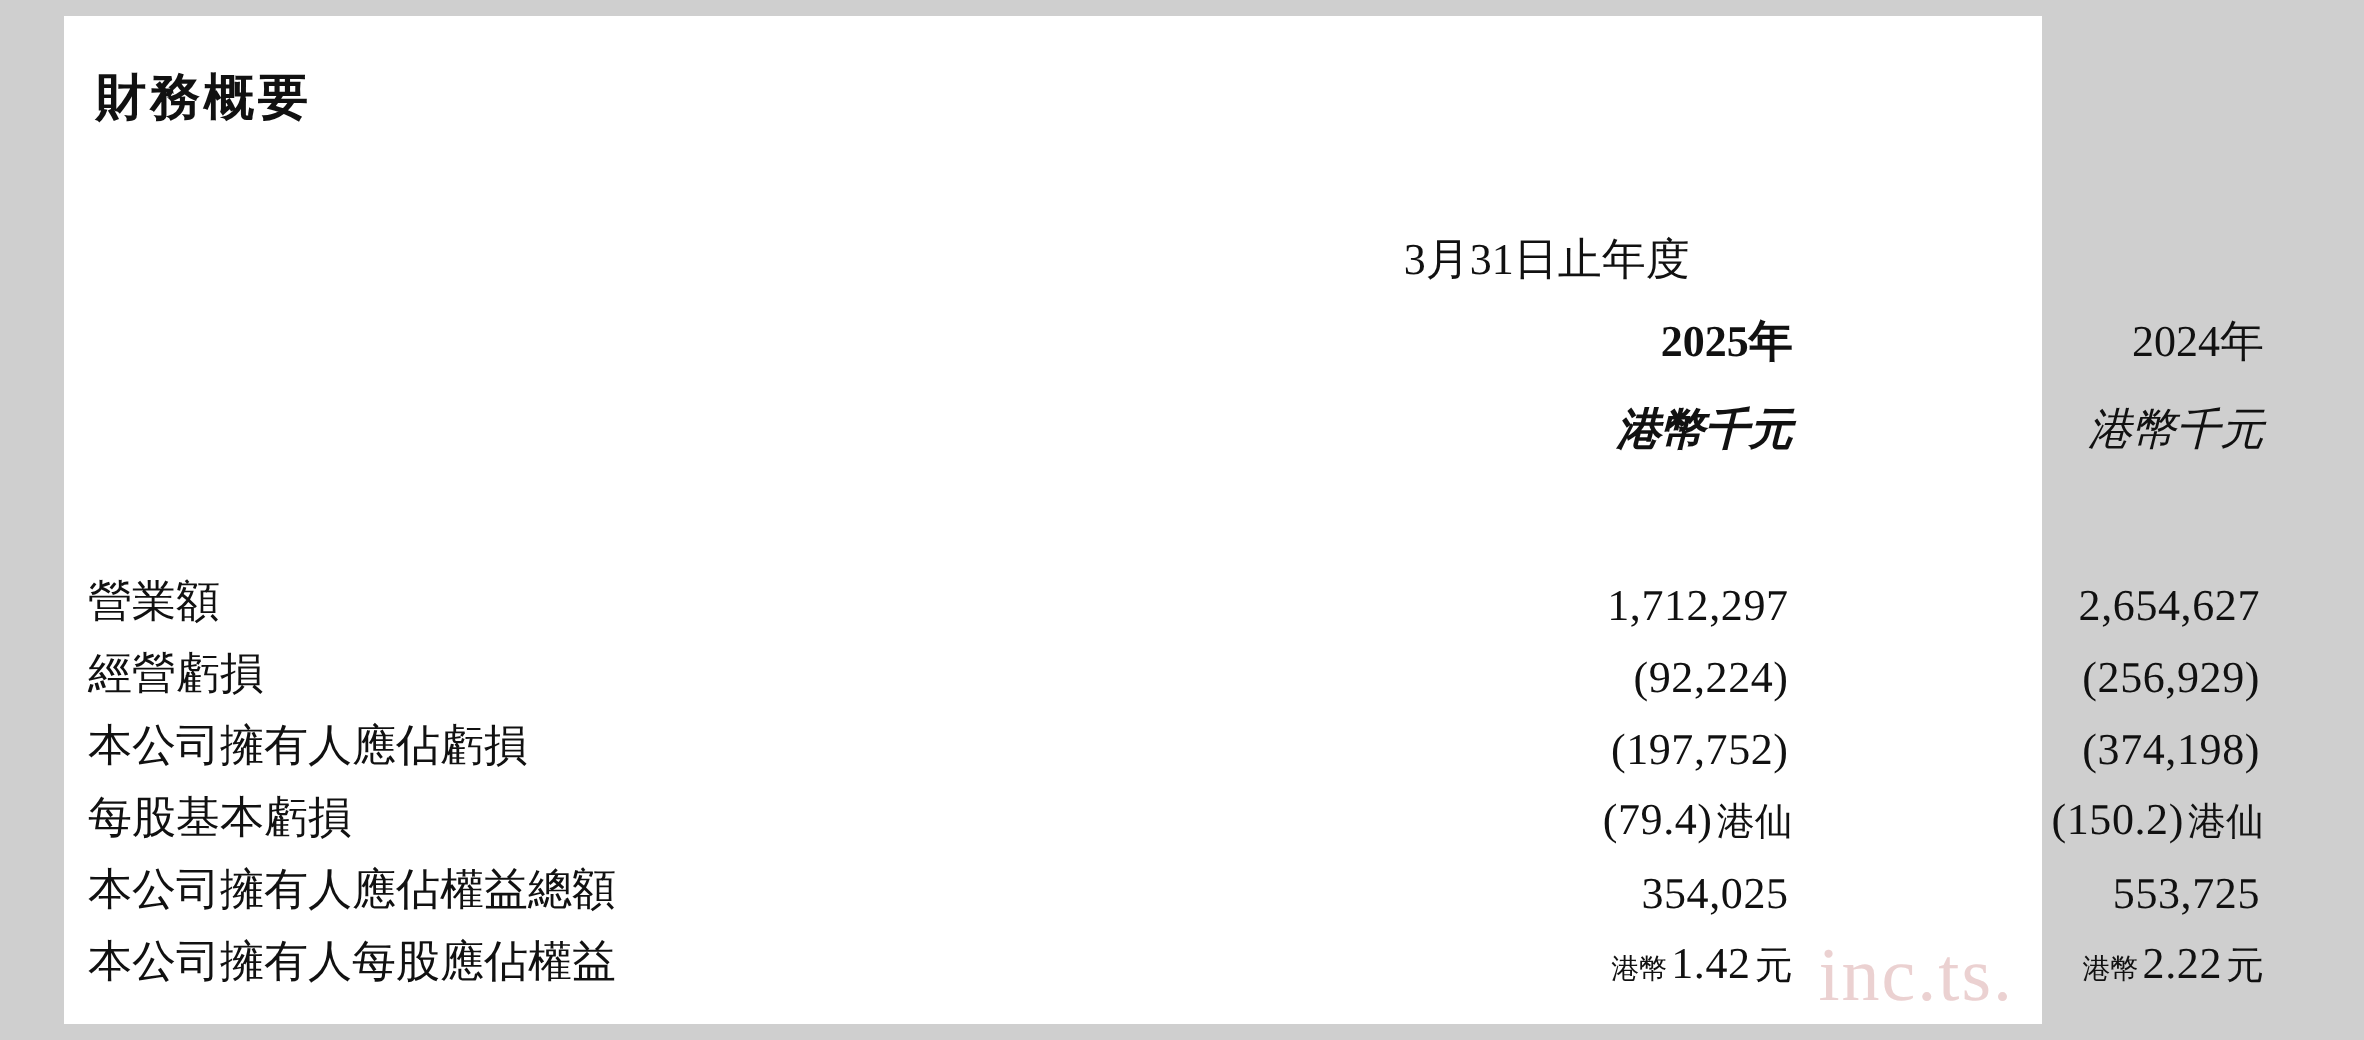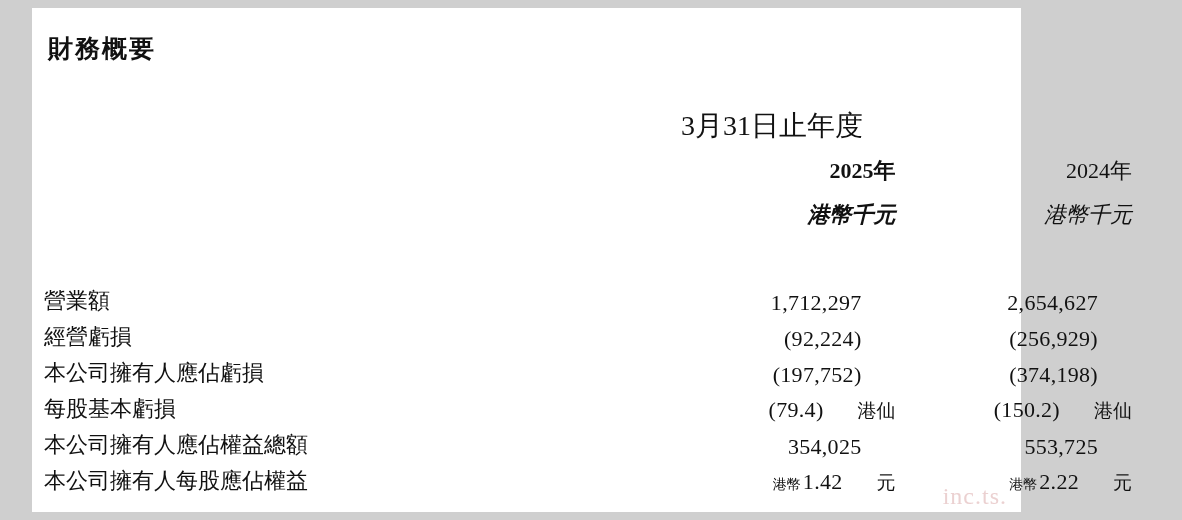--- a/index.html
+++ b/index.html
@@ -42,48 +42,47 @@
   }
   table.fin td {
     padding: 0;
     vertical-align: bottom;
     white-space: nowrap;
   }
   .col-label { width: 620px; }
   .col-v1 { width: 250px; text-align: right; padding-right: 18px !important; }
   .col-v2 { width: 222px; text-align: right; padding-right: 4px !important; }
 
-  tr.hdr-period td { height: 44px; font-size: 28px; }
+  tr.hdr-period td { height: 44px; font-size: 22px; }
   .period-cell {
     text-align: center;
   }
   .period-inner {
     display: inline-block;
     padding-bottom: 3px;
   }
   tr.hdr-year td { height: 38px; }
   tr.hdr-unit td { height: 44px; font-style: italic; }
   .bold { font-weight: bold; }
   tr.spacer td { height: 50px; }
   tr.datarow td { height: 36px; }
   .suffix {
     font-size: 19px;
     padding-left: 2px;
-    margin-left: 32px;
   }
   .prefix {
     font-size: 14px;
     padding-right: 2px;
   }
   .num { letter-spacing: 0.3px; }
   .watermark {
     position: absolute;
     right: 14px;
     bottom: 2px;
-    font-size: 24px;
+    font-size: 38px;
     color: #e8c9c9;
     font-family: "Liberation Serif", serif;
     letter-spacing: 1px;
     opacity: 0.85;
     margin-left: 32px;
   }
 </style>
 </head>
 <body>
 

